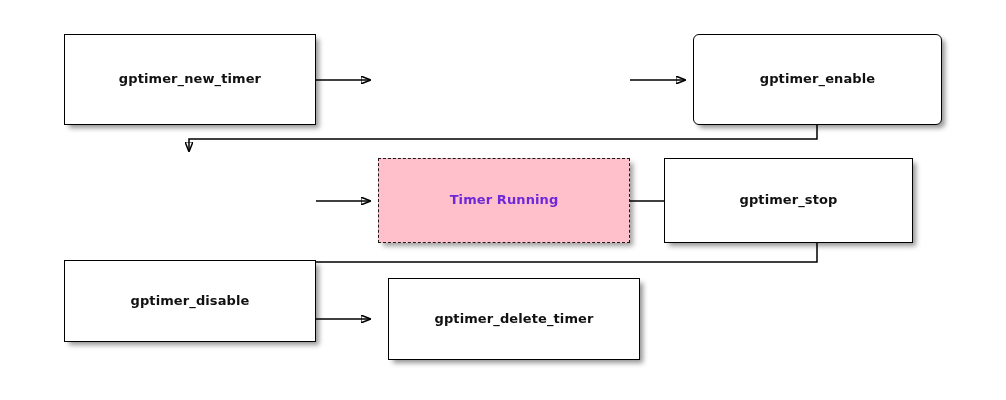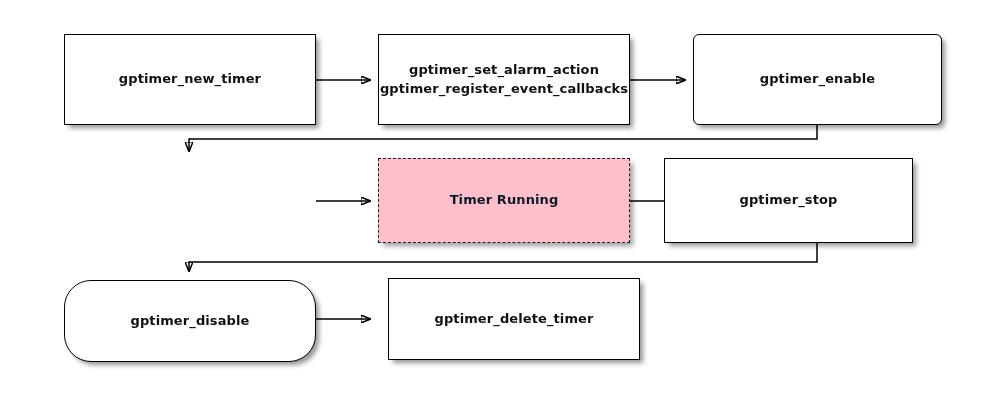--- a/index.html
+++ b/index.html
@@ -36,21 +36,21 @@
     color: #111111;
     letter-spacing: 0.1px;
     white-space: nowrap;
   }
   .node.state-running {
     background: #ffc0cb;
     border: 1.6px dashed #1a1a1a;
     box-shadow: 4px 4px 5px -1px rgba(0,0,0,0.38);
   }
   .node.state-running .node-label {
-    color: #0f172a;
+    color: #6d28d9;
   }
   svg.connectors {
     position: absolute;
     left: 0;
     top: 0;
     width: 1006px;
     height: 400px;
     overflow: visible;
     pointer-events: none;
   }
@@ -85,39 +85,35 @@
 
     <path d="M 817 243 L 817 262 L 189 262 L 189 271" marker-end="url(#arrowhead)"></path>
 
     <path d="M 316 319 L 370 319" marker-end="url(#arrowhead)"></path>
   </svg>
 
   <div class="node" style="left:64px; top:34px; width:252px; height:91px;">
     <span class="node-label">gptimer_new_timer</span>
   </div>
 
-  <div class="node" style="left:378px; top:34px; width:252px; height:91px;">
-    <span class="node-label">gptimer_set_alarm_action</span>
-    <span class="node-label">gptimer_register_event_callbacks</span>
-  </div>
 
   <div class="node" style="left:693px; top:34px; width:249px; height:91px;border-radius:6px;">
     <span class="node-label">gptimer_enable</span>
   </div>
 
 
   <div class="node state-running" style="left:378px; top:158px; width:252px; height:85px;">
     <span class="node-label">Timer Running</span>
   </div>
 
   <div class="node" style="left:664px; top:158px; width:249px; height:85px;">
     <span class="node-label">gptimer_stop</span>
   </div>
 
-  <div class="node" style="left:64px; top:280px; width:252px; height:82px;border-radius:27px;">
+  <div class="node" style="left:64px; top:260px; width:252px; height:82px;">
     <span class="node-label">gptimer_disable</span>
   </div>
 
   <div class="node" style="left:388px; top:278px; width:252px; height:82px;">
     <span class="node-label">gptimer_delete_timer</span>
   </div>
 
 </div>
 
 </body></html>

